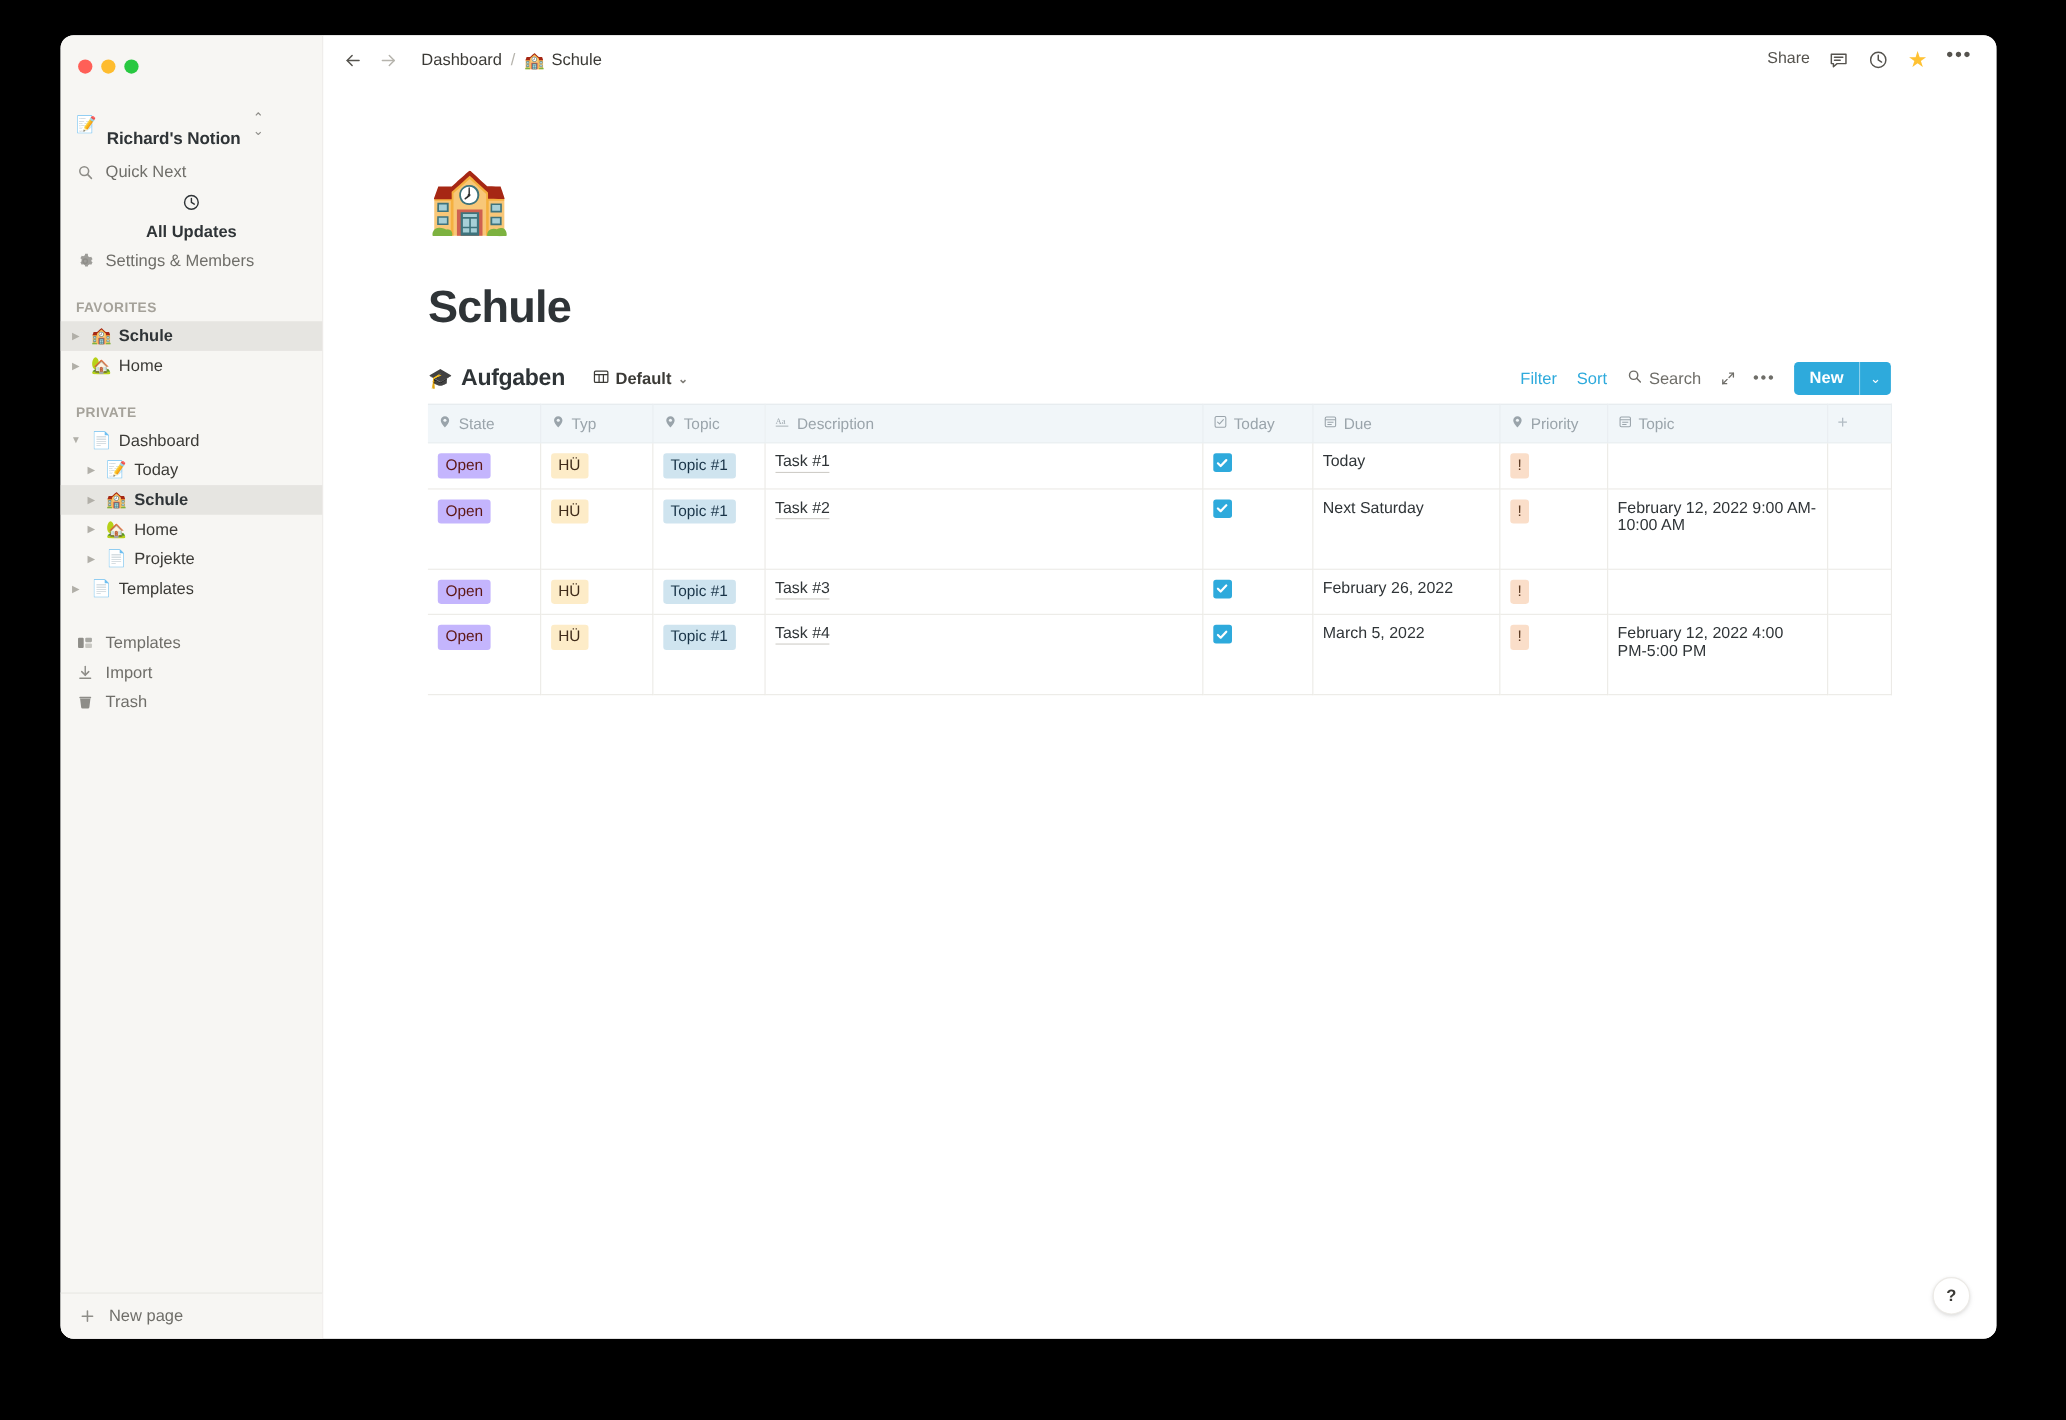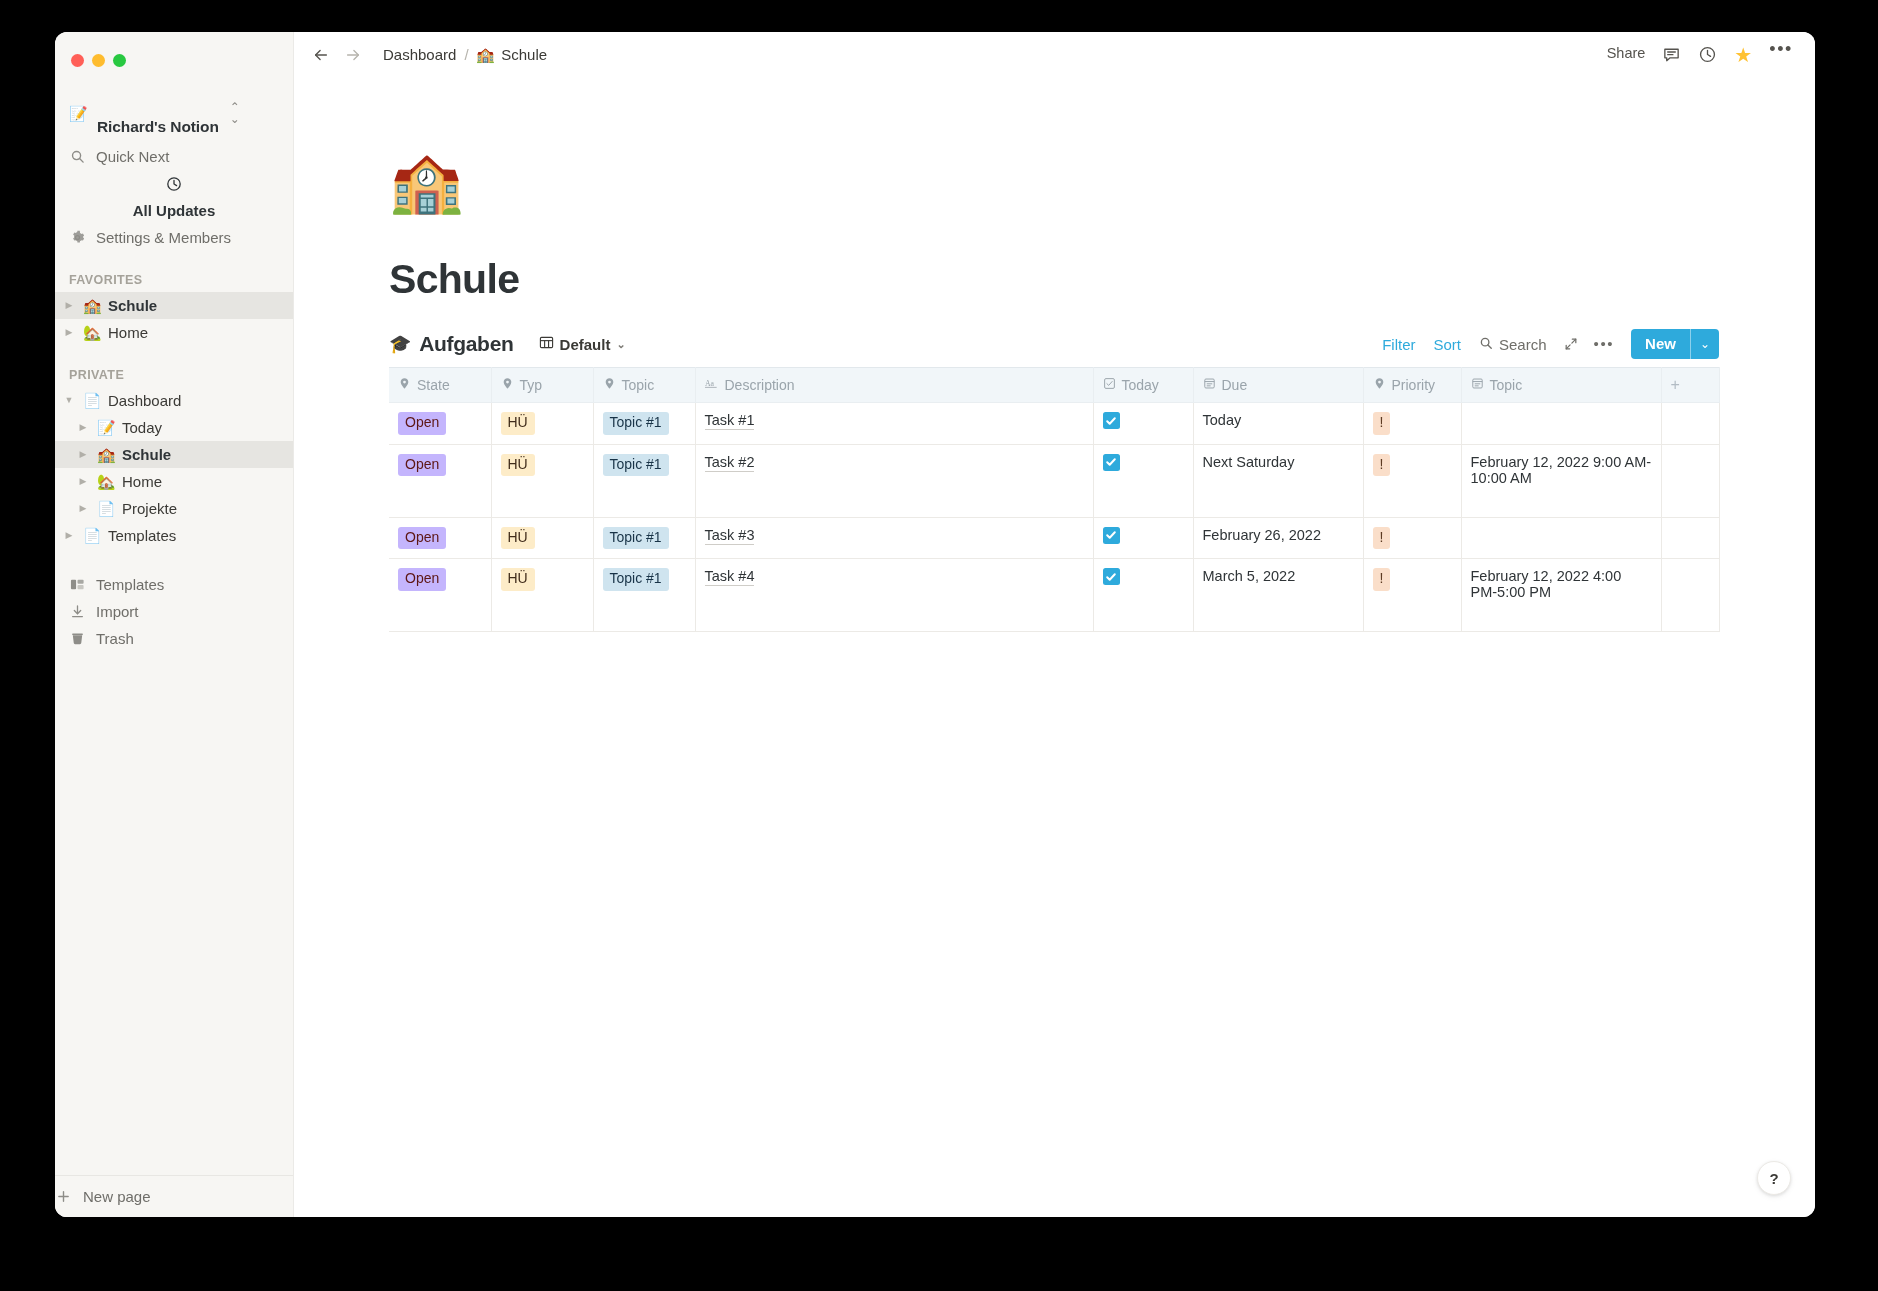--- a/index.html
+++ b/index.html
@@ -119,21 +119,21 @@
   .sidebar-lower { margin-top: 22px; }
 
   .sidebar-footer {
     position: absolute;
     bottom: 0; left: 0; right: 0;
     border-top: 1px solid #e8e7e3;
     background: #f7f6f3;
   }
   .new-page {
     display: flex; align-items: center; gap: 11px;
-    padding: 12px 0;
+    padding: 12px 16px;
     font-size: 15px; color: #6f6e69;
     cursor: pointer;
   }
 
   
   .main {
     flex: 1 1 auto;
     position: relative;
     background: #ffffff;
     overflow: hidden;

